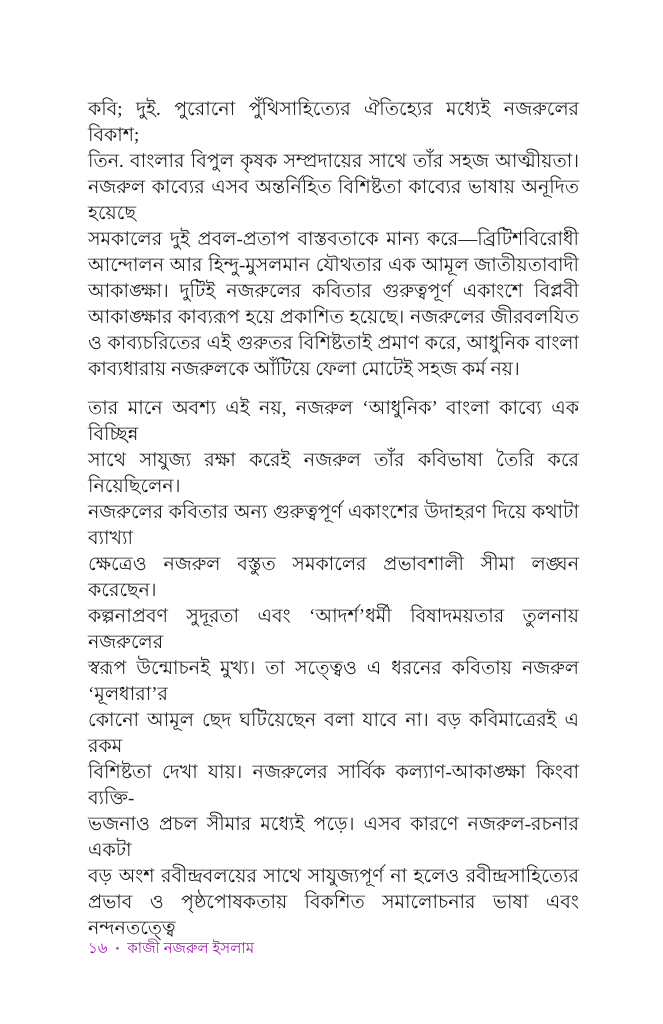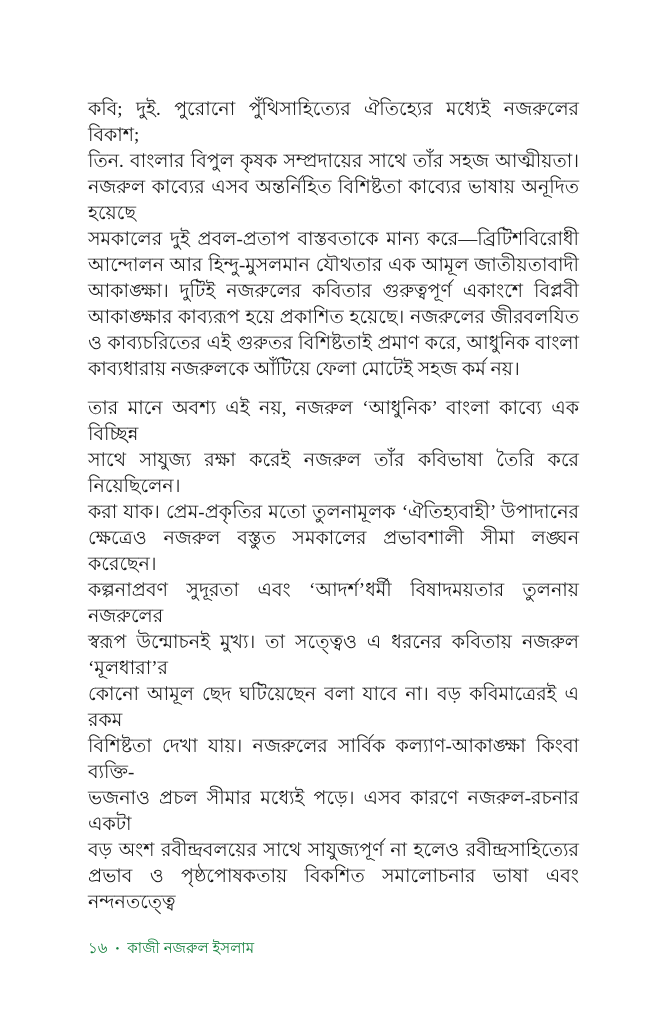--- a/index.html
+++ b/index.html
@@ -61,29 +61,29 @@
         <div class="line">সমকালের দুই প্রবল-প্রতাপ বাস্তবতাকে মান্য করে—ব্রিটিশবিরোধী</div>
         <div class="line">আন্দোলন আর হিন্দু-মুসলমান যৌথতার এক আমূল জাতীয়তাবাদী</div>
         <div class="line">আকাঙ্ক্ষা। দুটিই নজরুলের কবিতার গুরুত্বপূর্ণ একাংশে বিপ্লবী</div>
         <div class="line">আকাঙ্ক্ষার কাব্যরূপ হয়ে প্রকাশিত হয়েছে। নজরুলের জীরবলযিত</div>
         <div class="line">ও কাব্যচরিতের এই গুরুতর বিশিষ্টতাই প্রমাণ করে, আধুনিক বাংলা</div>
         <div class="line last">কাব্যধারায় নজরুলকে আঁটিয়ে ফেলা মোটেই সহজ কর্ম নয়।</div>
       </div>
       <div class="para">
         <div class="line">তার মানে অবশ্য এই নয়, নজরুল ‘আধুনিক’ বাংলা কাব্যে এক বিচ্ছিন্ন</div>
         <div class="line">সাথে সাযুজ্য রক্ষা করেই নজরুল তাঁর কবিভাষা তৈরি করে নিয়েছিলেন।</div>
-        <div class="line">করা যাক। প্রেম-প্রকৃতির মতো তুলনামূলক ‘ঐতিহ্যবাহী’ উপাদানের</div>
+        <div class="line">নজরুলের কবিতার অন্য গুরুত্বপূর্ণ একাংশের উদাহরণ দিয়ে কথাটা ব্যাখ্যা</div>
         <div class="line">ক্ষেত্রেও নজরুল বস্তুত সমকালের প্রভাবশালী সীমা লঙ্ঘন করেছেন।</div>
         <div class="line">কল্পনাপ্রবণ সুদূরতা এবং ‘আদর্শ’ধর্মী বিষাদময়তার তুলনায় নজরুলের</div>
         <div class="line">স্বরূপ উন্মোচনই মুখ্য। তা সত্ত্বেও এ ধরনের কবিতায় নজরুল ‘মূলধারা’র</div>
         <div class="line">কোনো আমূল ছেদ ঘটিয়েছেন বলা যাবে না। বড় কবিমাত্রেরই এ রকম</div>
         <div class="line">বিশিষ্টতা দেখা যায়। নজরুলের সার্বিক কল্যাণ-আকাঙ্ক্ষা কিংবা ব্যক্তি-</div>
         <div class="line">ভজনাও প্রচল সীমার মধ্যেই পড়ে। এসব কারণে নজরুল-রচনার একটা</div>
         <div class="line">বড় অংশ রবীন্দ্রবলয়ের সাথে সাযুজ্যপূর্ণ না হলেও রবীন্দ্রসাহিত্যের</div>
         <div class="line">প্রভাব ও পৃষ্ঠপোষকতায় বিকশিত সমালোচনার ভাষা এবং নন্দনতত্ত্বে</div>
       </div>
     </div>
-  <div class="footer" style="color: #15803d;">
+  <div class="footer" style="color: #a21caf;">
     <span>১৬</span>
     <span class="dot">•</span>
     <span>কাজী নজরুল ইসলাম</span>
   </div>
 </div>
 
 </body></html>

